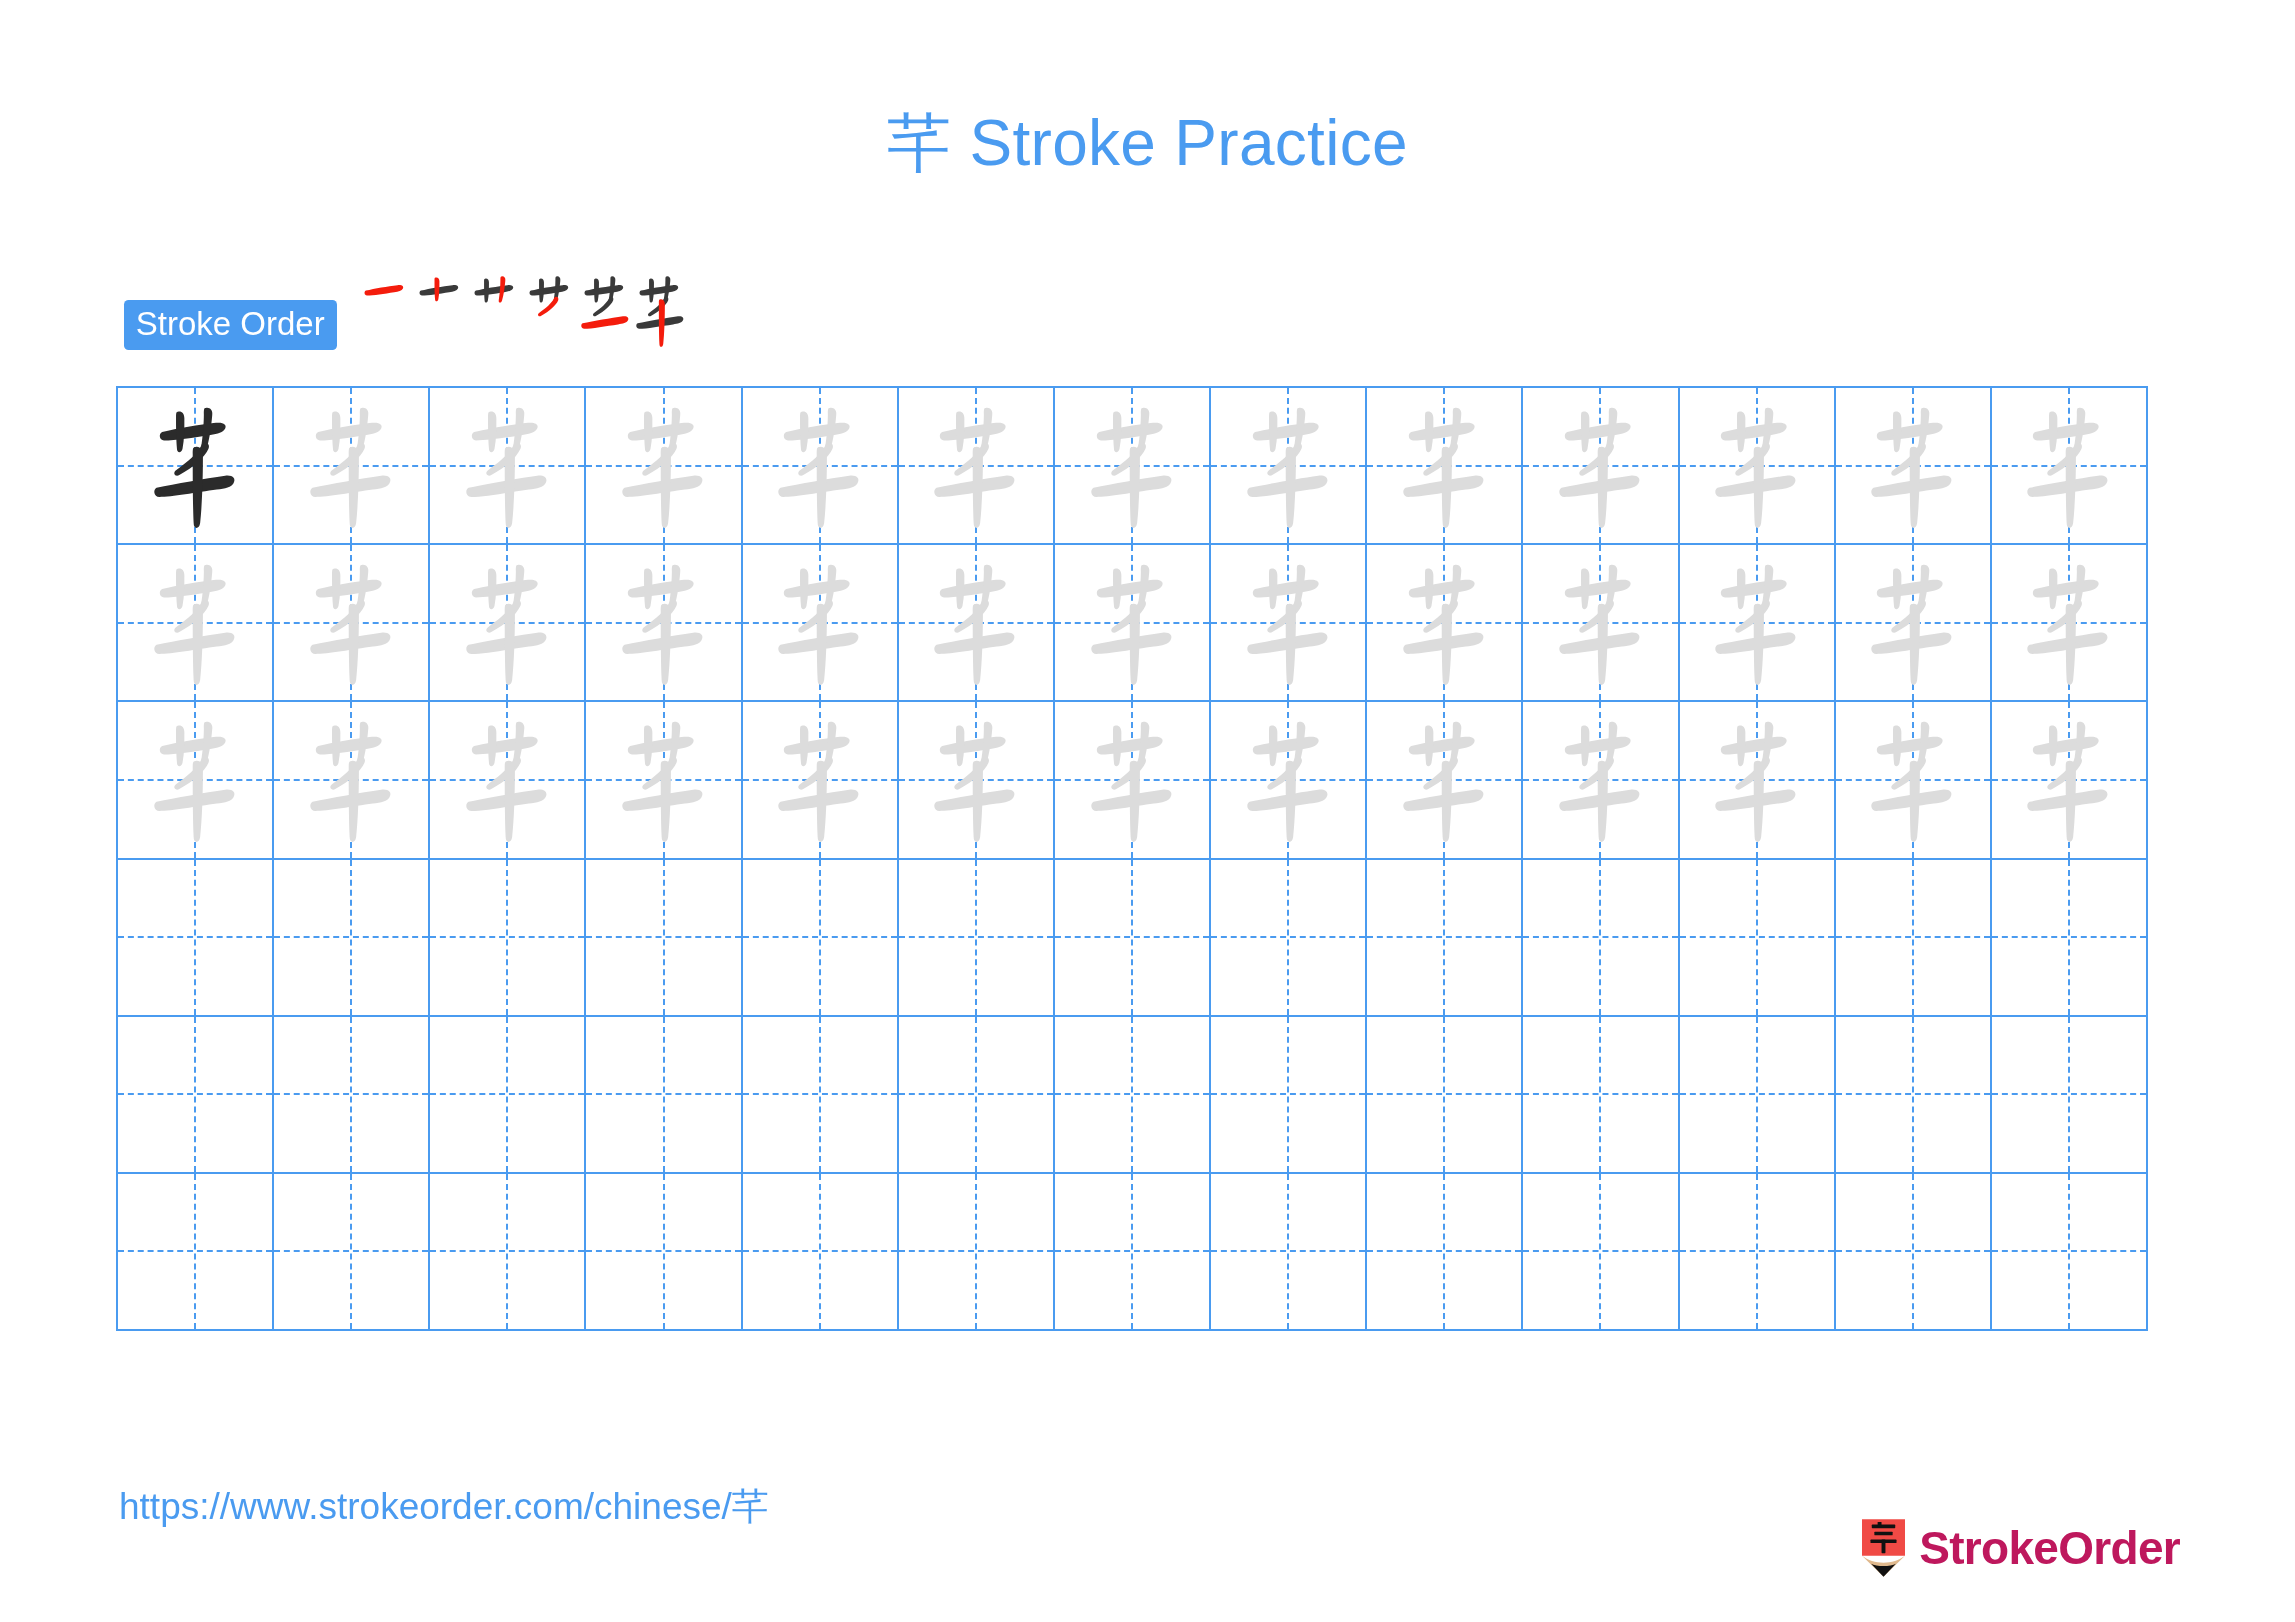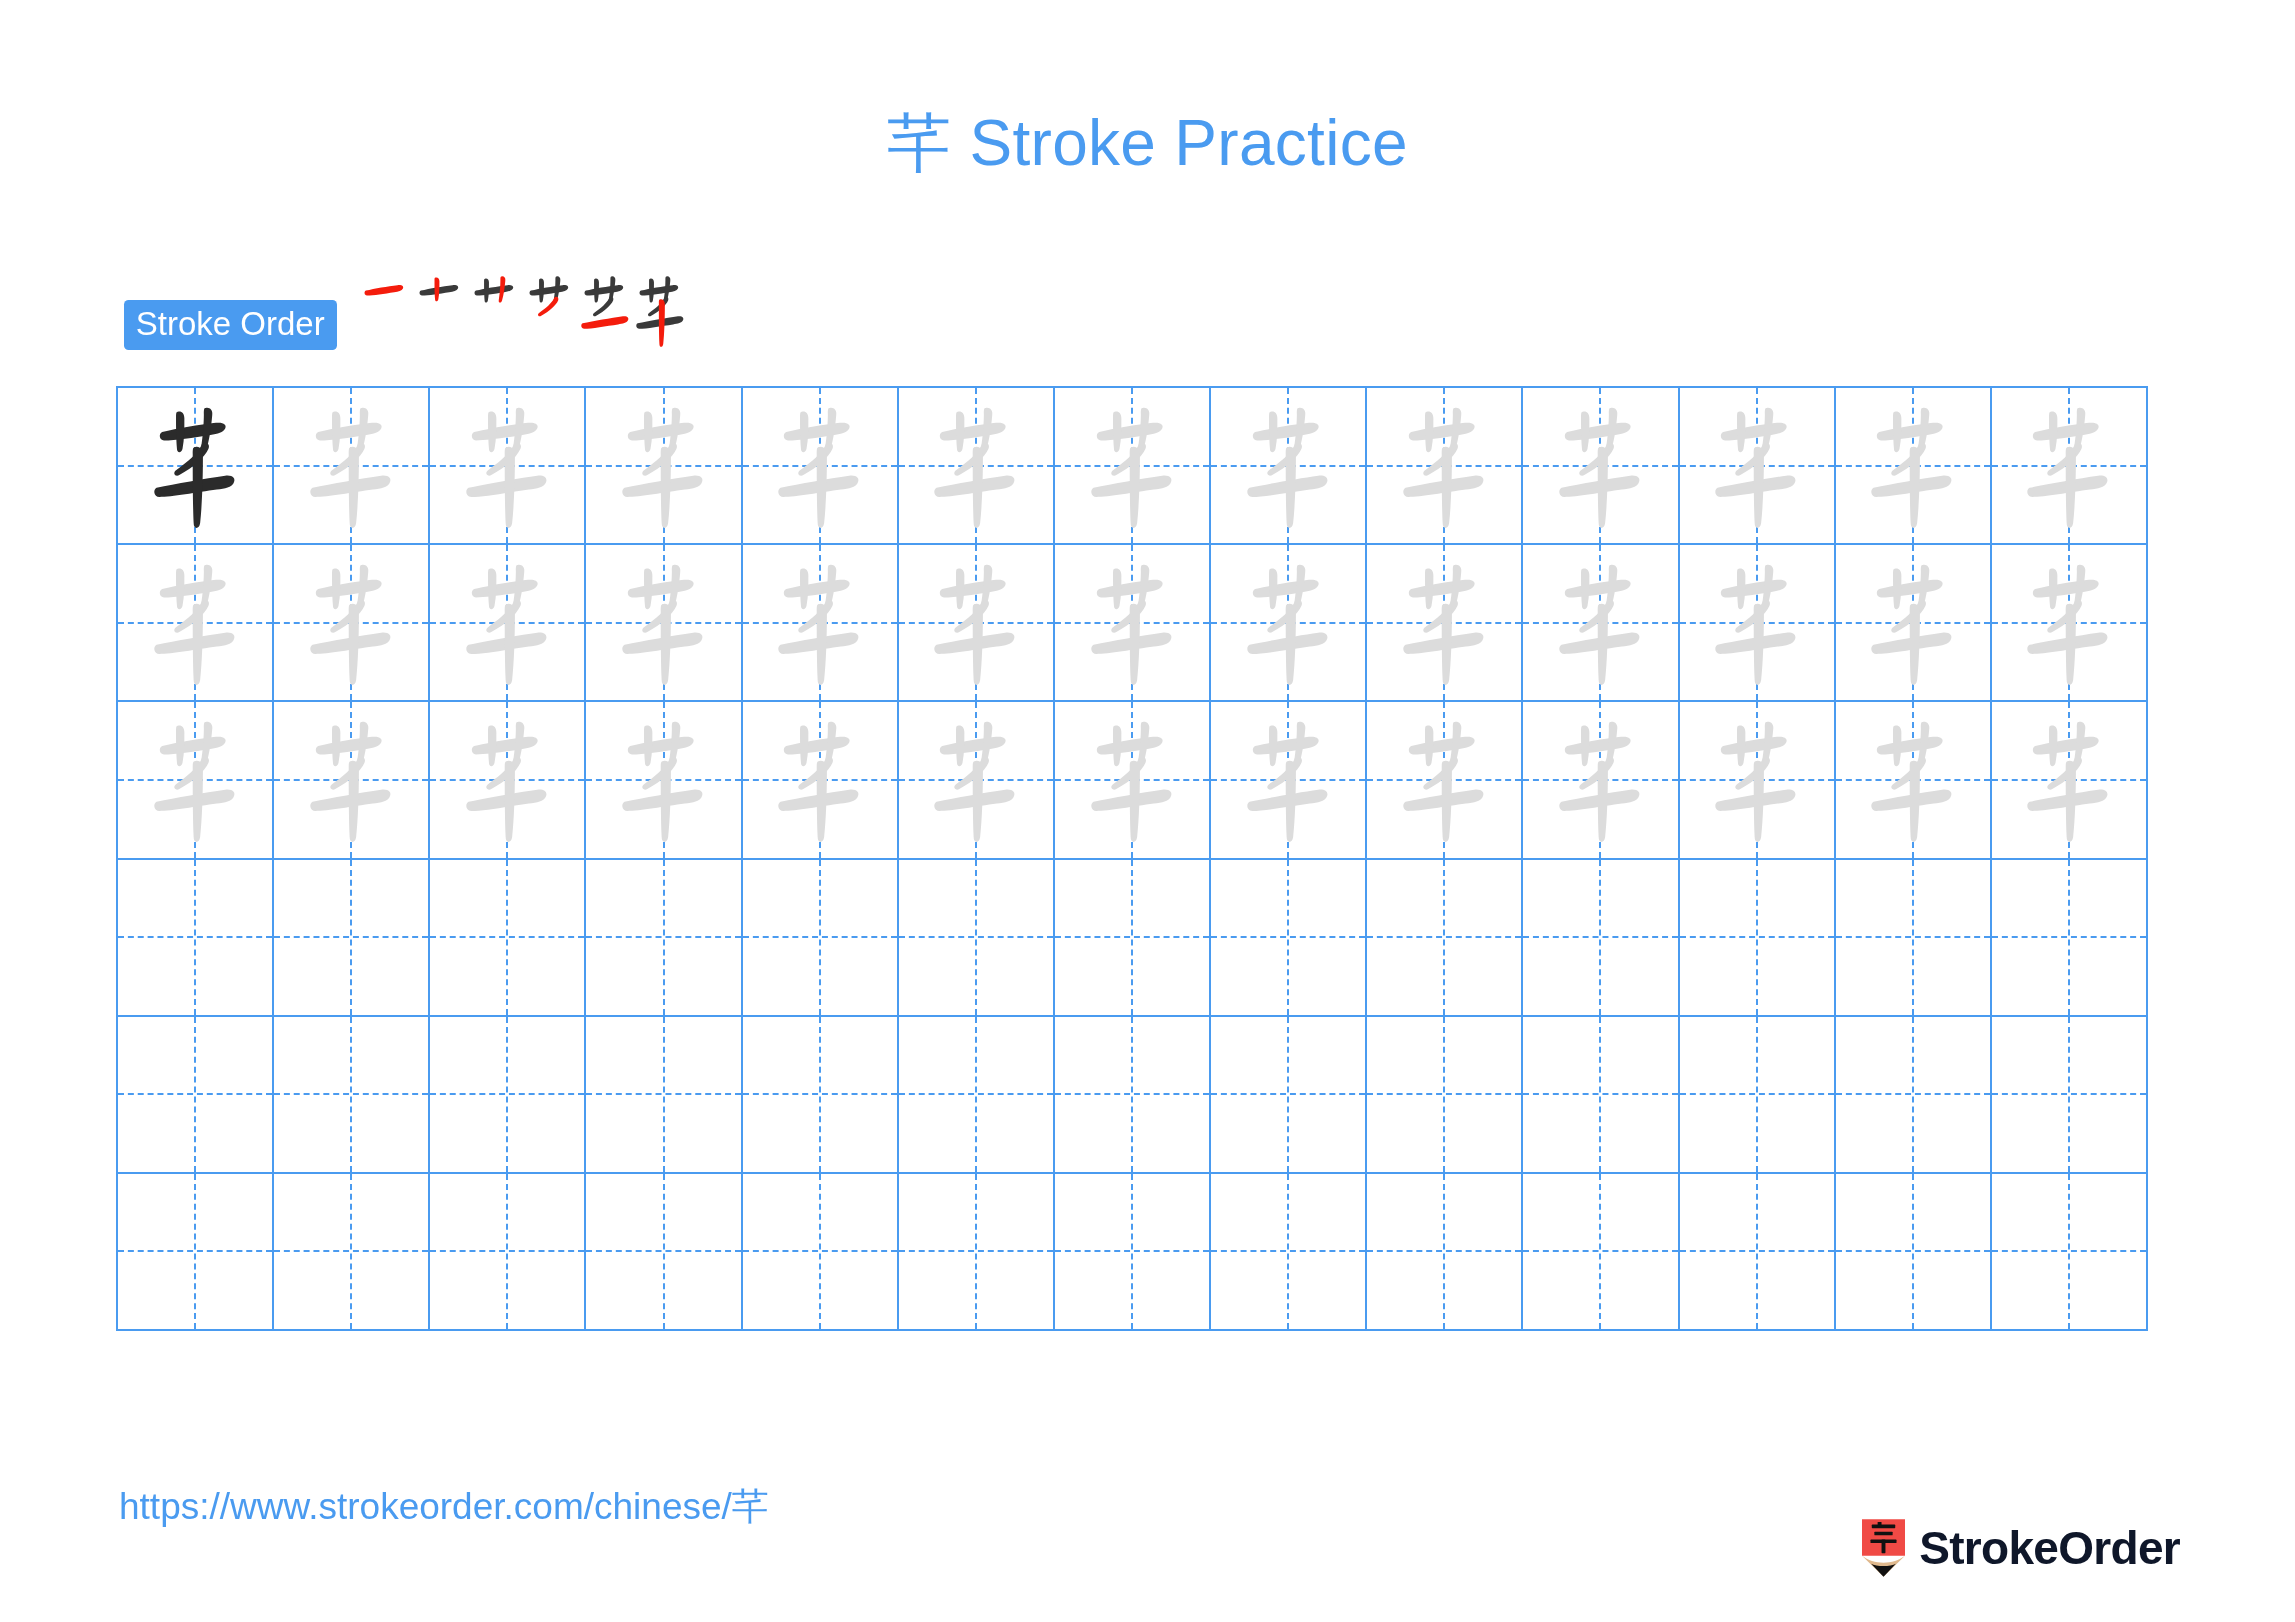--- a/index.html
+++ b/index.html
@@ -154,21 +154,21 @@
   #brand-mark {
     width: 43px;
     height: 58px;
     position: relative;
     flex: 0 0 auto;
     margin-right: 14.4px;
   }
   #brand-name {
     font-size: 46px;
     font-weight: bold;
-    color: #0f172a;
+    color: #be185d;
     line-height: 1;
     letter-spacing: -0.7px;
     white-space: nowrap;
   }
 </style>
 </head>
 <body>
 
 <div id="page-title"><span class="title-char">芊</span><span> Stroke Practice</span></div>
 

